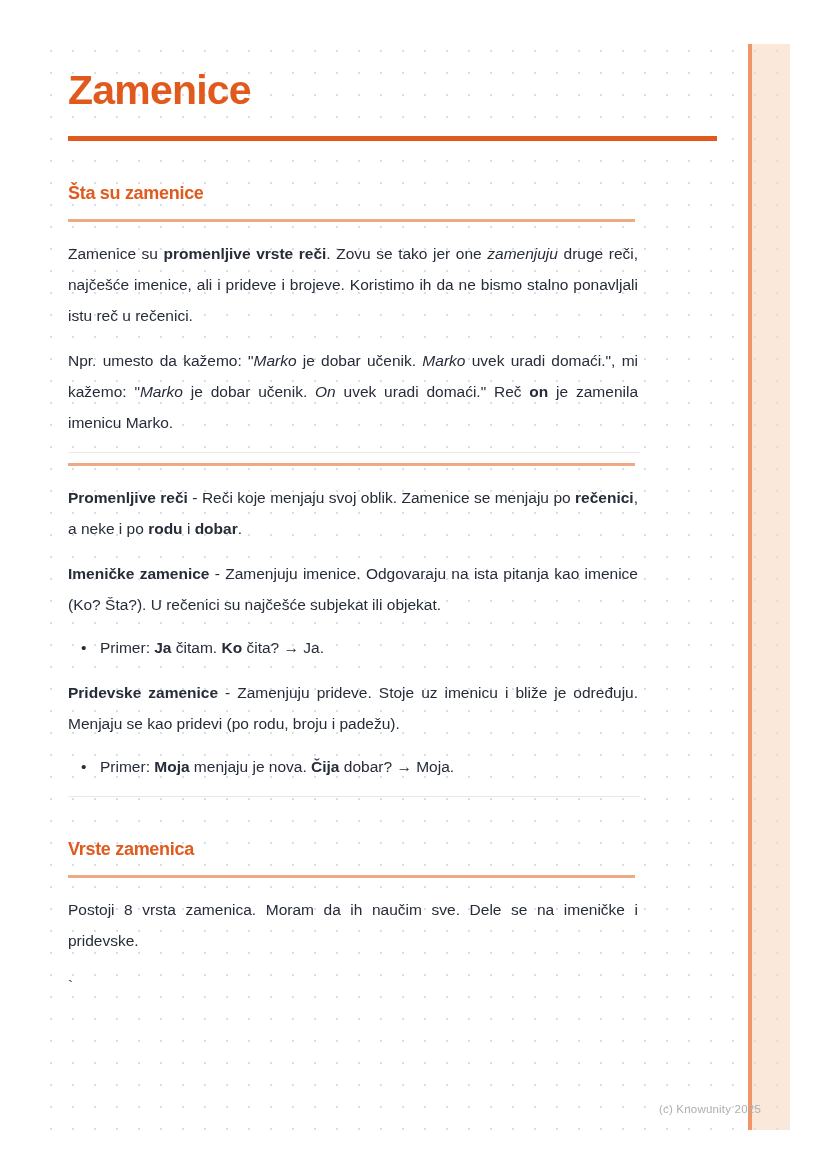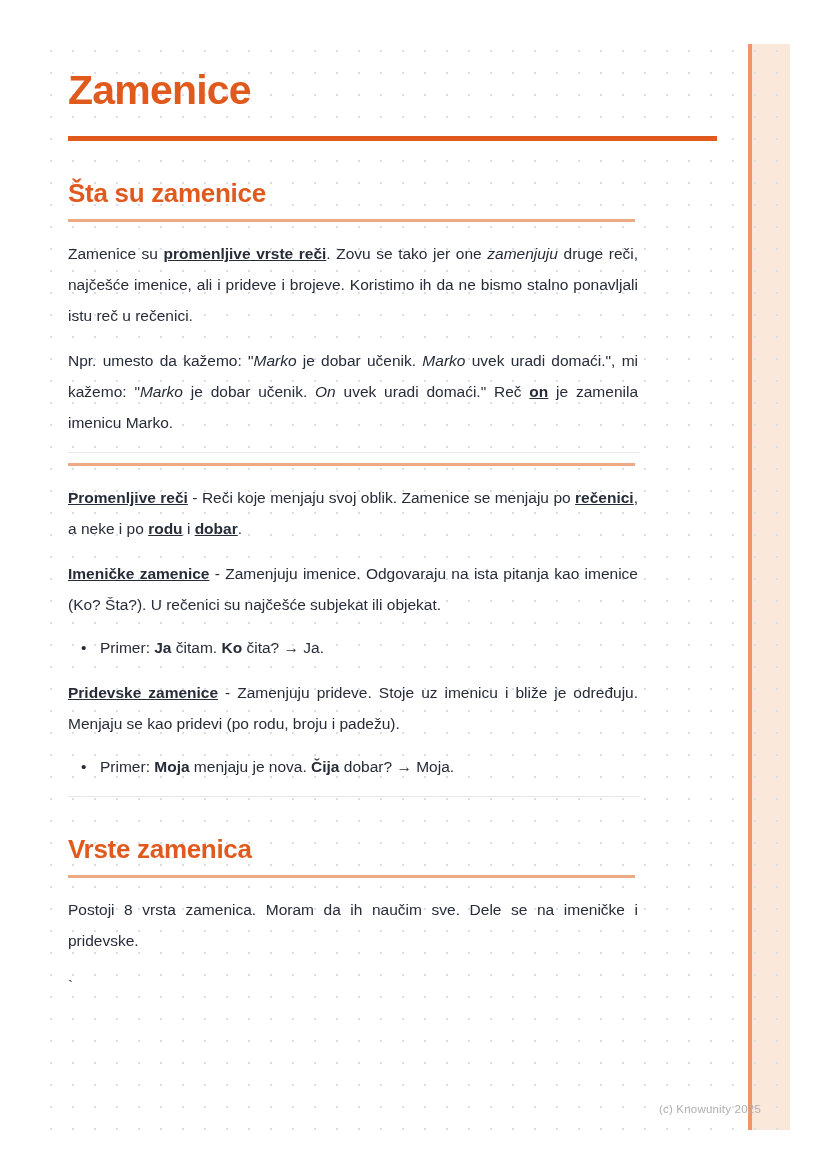--- a/index.html
+++ b/index.html
@@ -64,42 +64,42 @@
   }
   .title-rule {
     margin-top: 20px;
     width: 649px;
     height: 5px;
     background: var(--accent);
   }
 
   h2 {
     margin-top: 36px;
-    font-size: 26px;
+    font-size: 18px;
     line-height: 32px;
     font-weight: 700;
     letter-spacing: -0.3px;
     color: var(--accent);
   }
   .h2-rule {
     margin-top: 10px;
     width: 567px;
     height: 3px;
     background: var(--heading-underline);
   }
 
   p.para {
     margin-top: 14px;
     font-size: 15.5px;
     line-height: 31px;
     color: var(--body-text);
     text-align: justify;
   }
   p.para.first { margin-top: 16px; }
-  p.para strong { font-weight: 700; text-decoration: underline; }
+  p.para strong { font-weight: 700; }
   p.para em { font-style: italic; }
 
   .bullet {
     display: flex;
     margin-top: 12px;
     padding-left: 13px;
     font-size: 15.5px;
     line-height: 31px;
     color: var(--body-text);
   }

